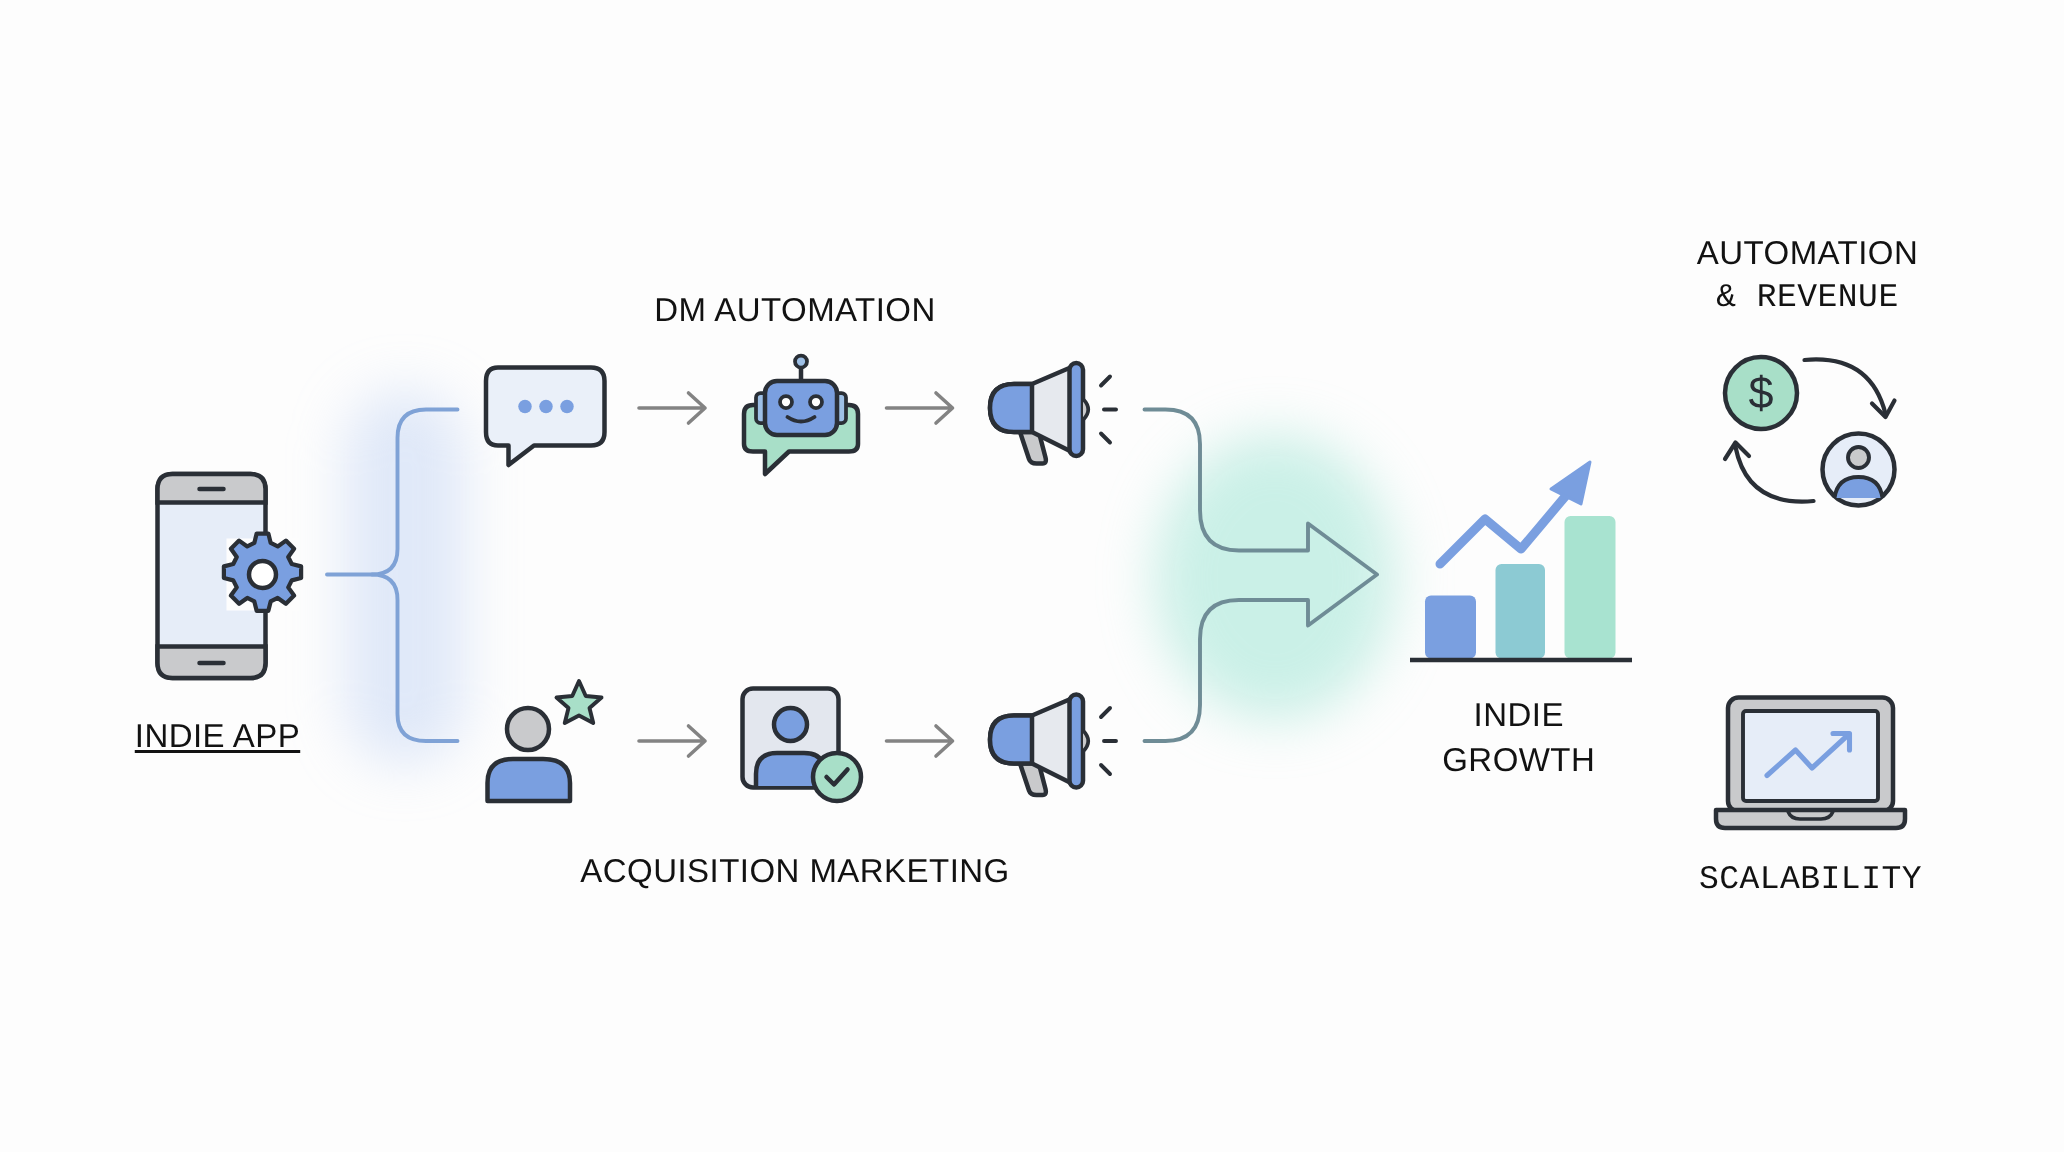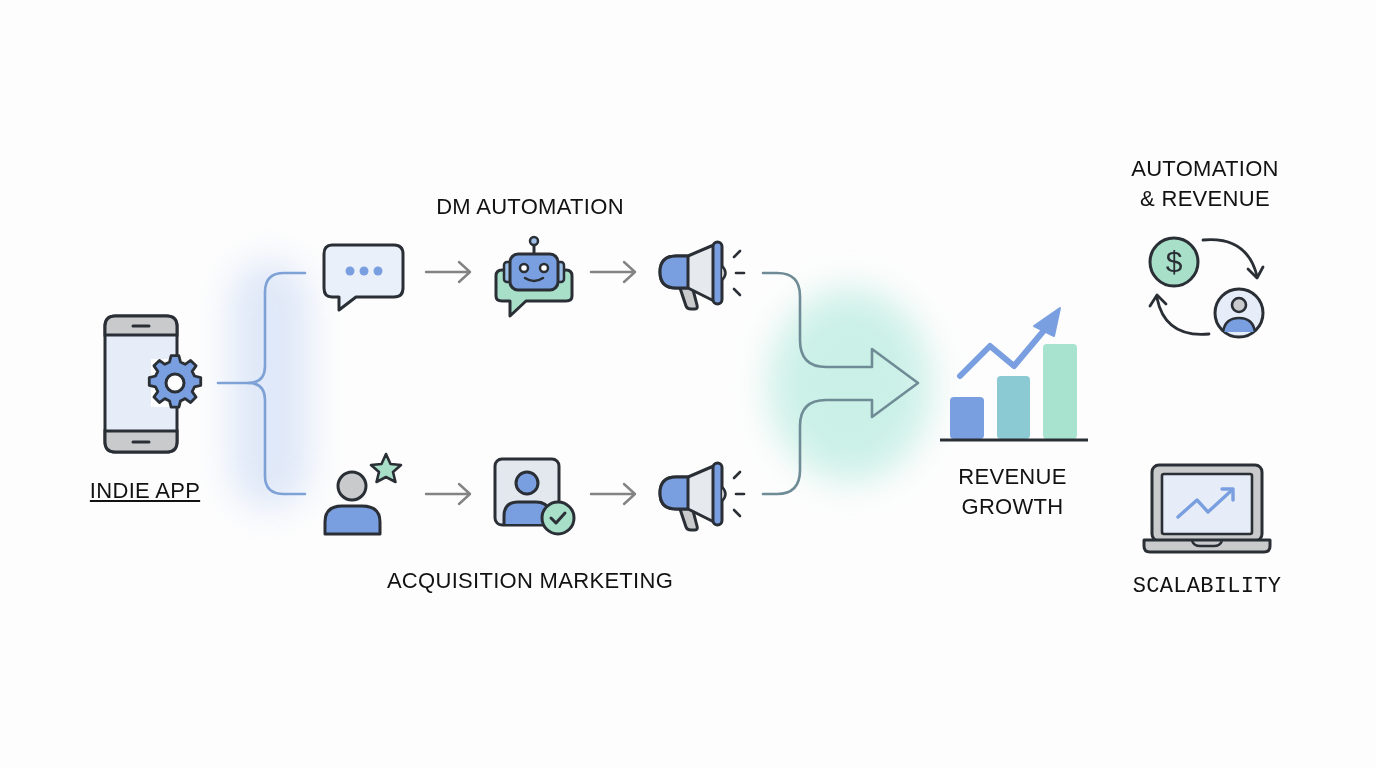--- a/index.html
+++ b/index.html
@@ -143,25 +143,25 @@
 <div class="abs" style="left:938px;top:304px;">
   <svg width="155" height="140" viewBox="0 0 155 140">
     <rect x="12" y="93" width="34" height="42" rx="4" fill="#7a9fe0"></rect>
     <rect x="59" y="72" width="33" height="63" rx="4" fill="#8ccad3"></rect>
     <rect x="105" y="40" width="34" height="95" rx="4" fill="#a8e3d0"></rect>
     <line x1="2" y1="136" x2="150" y2="136" stroke="#2a2f36" stroke-width="3"></line>
     <path d="M22 72 L52 42 L76 62 L108 24" fill="none" stroke="#7a9fe0" stroke-width="6" stroke-linecap="round" stroke-linejoin="round"></path>
     <path d="M96 22 L122 4 L116 32 Z" fill="#7a9fe0" stroke="#7a9fe0" stroke-width="2" stroke-linejoin="round"></path>
   </svg>
 </div>
-<div class="label" style="left:940px;top:462px;width:145px;">REVENUE</div>
+<div class="label" style="left:940px;top:462px;width:145px;">INDIE</div>
 <div class="label" style="left:940px;top:492px;width:145px;">GROWTH</div>
 
 <div class="label" style="left:1105px;top:154px;width:200px;">AUTOMATION</div>
-<div class="label" style="left:1105px;top:184px;width:200px;">&amp; REVENUE</div>
+<div class="label" style="left:1105px;top:184px;width:200px;font-family:Liberation Mono, monospace;">&amp; REVENUE</div>
 <div class="abs" style="left:1145px;top:234px;">
   <svg width="125" height="110" viewBox="0 0 125 110">
     <circle cx="29" cy="28" r="24" fill="#a8dfc8" stroke="#2a2f36" stroke-width="3"></circle>
     <text x="29" y="38" text-anchor="middle" font-family="Liberation Sans, sans-serif" font-size="30" fill="#2a2f36">$</text>
     <circle cx="94" cy="79" r="24" fill="#e6edf8" stroke="#2a2f36" stroke-width="3"></circle>
     <circle cx="94" cy="71" r="7" fill="#c9cacc" stroke="#2a2f36" stroke-width="2.6"></circle>
     <path d="M78 98 Q80 84 94 84 Q108 84 110 98" fill="#7a9fe0" stroke="#2a2f36" stroke-width="2.6"></path>
     <path d="M58 6 Q102 2 112 42" fill="none" stroke="#2a2f36" stroke-width="2.8" stroke-linecap="round"></path>
     <path d="M103 35 L112 44 L118 33" fill="none" stroke="#2a2f36" stroke-width="2.8" stroke-linecap="round" stroke-linejoin="round"></path>
     <path d="M64 100 Q20 104 12 64" fill="none" stroke="#2a2f36" stroke-width="2.8" stroke-linecap="round"></path>

